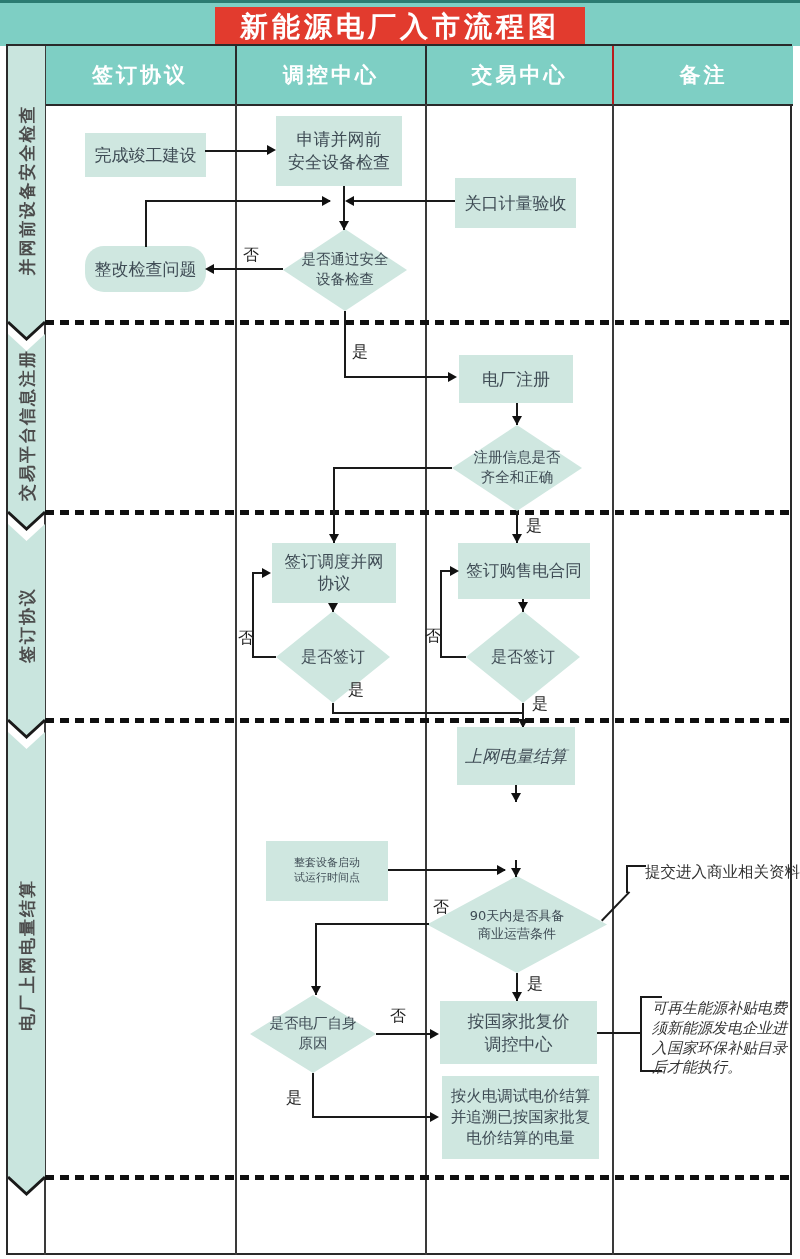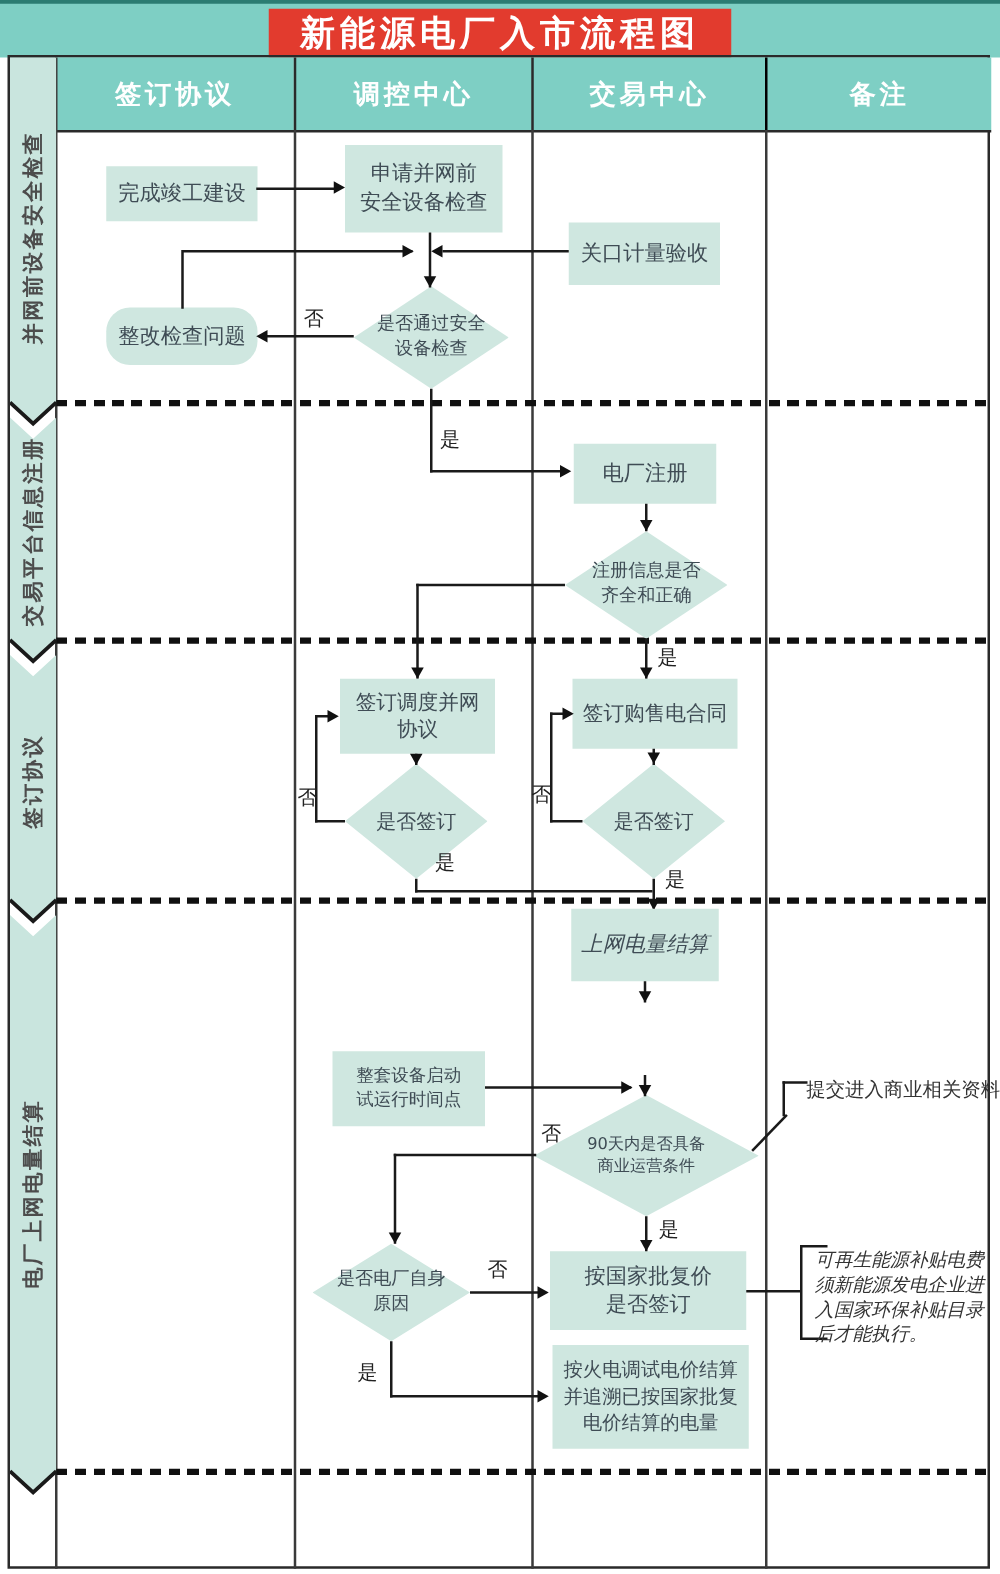--- a/index.html
+++ b/index.html
@@ -12,21 +12,21 @@
              display:flex;align-items:center;justify-content:center;}
   
   .frame{position:absolute;left:6px;top:44px;width:786px;height:1211px;border:2px solid #2a2a2a;box-sizing:border-box;}
   
   .hcell{position:absolute;top:46px;height:58px;background:#7ecfc4;color:#fff;
          font-size:21px;font-weight:bold;letter-spacing:3px;
          display:flex;align-items:center;justify-content:center;box-sizing:border-box;}
   .hc0{left:45px;width:190px;}
   .hc1{left:235px;width:190px;border-left:2px solid #2a2a2a;}
   .hc2{left:425px;width:187px;border-left:2px solid #2a2a2a;}
-  .hc3{left:612px;width:181px;border-left:2px solid #000000;}
+  .hc3{left:612px;width:181px;border-left:2px solid #b91c1c;}
   .hdr-underline{position:absolute;left:45px;top:104px;width:748px;height:2px;background:#2a2a2a;}
   
   .colline{position:absolute;top:104px;height:1151px;width:2px;background:#3a3a3a;}
   .sideline{position:absolute;left:44px;top:46px;height:1209px;width:2px;background:#3a3a3a;}
   
   .side-svg{position:absolute;left:8px;top:46px;}
   .lane-label{position:absolute;transform:rotate(-90deg);font-size:17px;font-weight:bold;
               color:#4c4c4c;letter-spacing:2px;white-space:nowrap;text-align:center;height:22px;line-height:22px;}
   
   .dash{position:absolute;left:45px;width:748px;height:5px;
@@ -162,34 +162,34 @@
   <div class="h" style="left:440px;top:656px;width:26px;"></div>
   <div class="v" style="left:440px;top:570px;height:88px;"></div>
   <div class="h" style="left:440px;top:570px;width:12px;"></div>
   <div class="ar ar-r" style="left:450px;top:565.5px;"></div>
   <div class="yn" style="left:425px;top:626px;">否</div>
   <div class="v" style="left:522px;top:703px;height:24px;"></div>
   <div class="yn" style="left:532px;top:694px;">是</div>
   <div class="ar ar-d" style="left:517.5px;top:719px;"></div>
 
   <div class="node" style="left:457px;top:727px;width:118px;height:58px;font-size:17px;font-style:italic;">上网电量结算</div>
-  <div class="node" style="left:266px;top:841px;width:122px;height:60px;font-size:14px;">整套设备启动
+  <div class="node" style="left:266px;top:841px;width:122px;height:60px;font-size:11px;">整套设备启动
 试运行时间点</div>
   <div class="diamond" style="left:427px;top:876px;width:180px;height:97px;">
     <div class="shape"></div>
     <div class="dtext" style="font-size:13px;">90天内是否具备
 商业运营条件</div>
   </div>
   <div class="diamond" style="left:250px;top:995px;width:126px;height:78px;">
     <div class="shape"></div>
     <div class="dtext" style="font-size:14.5px;">是否电厂自身
 原因</div>
   </div>
   <div class="node" style="left:440px;top:1001px;width:157px;height:63px;font-size:17px;">按国家批复价
-是否签订</div>
+调控中心</div>
   <div class="node" style="left:442px;top:1076px;width:157px;height:83px;font-size:15.5px;">按火电调试电价结算
 并追溯已按国家批复
 电价结算的电量</div>
 
   <div class="v" style="left:515px;top:785px;height:17px;"></div>
   <div class="ar ar-d" style="left:510.5px;top:793px;"></div>
   <div class="h" style="left:388px;top:869px;width:117px;"></div>
   <div class="ar ar-r" style="left:497px;top:864.5px;"></div>
   <div class="v" style="left:515px;top:860px;height:17px;"></div>
   <div class="ar ar-d" style="left:510.5px;top:868px;"></div>

